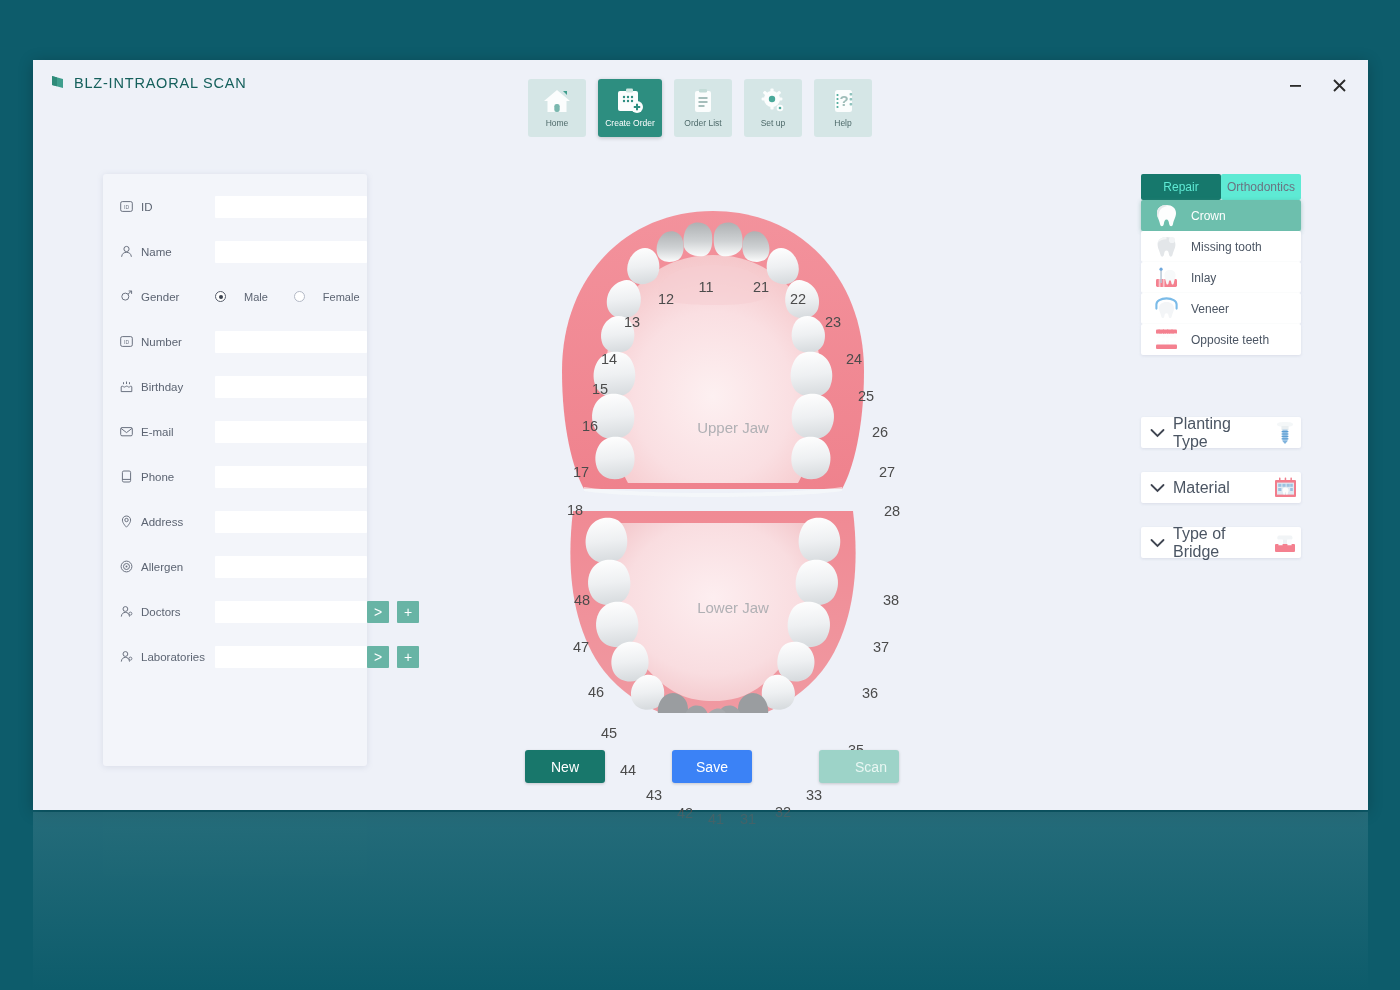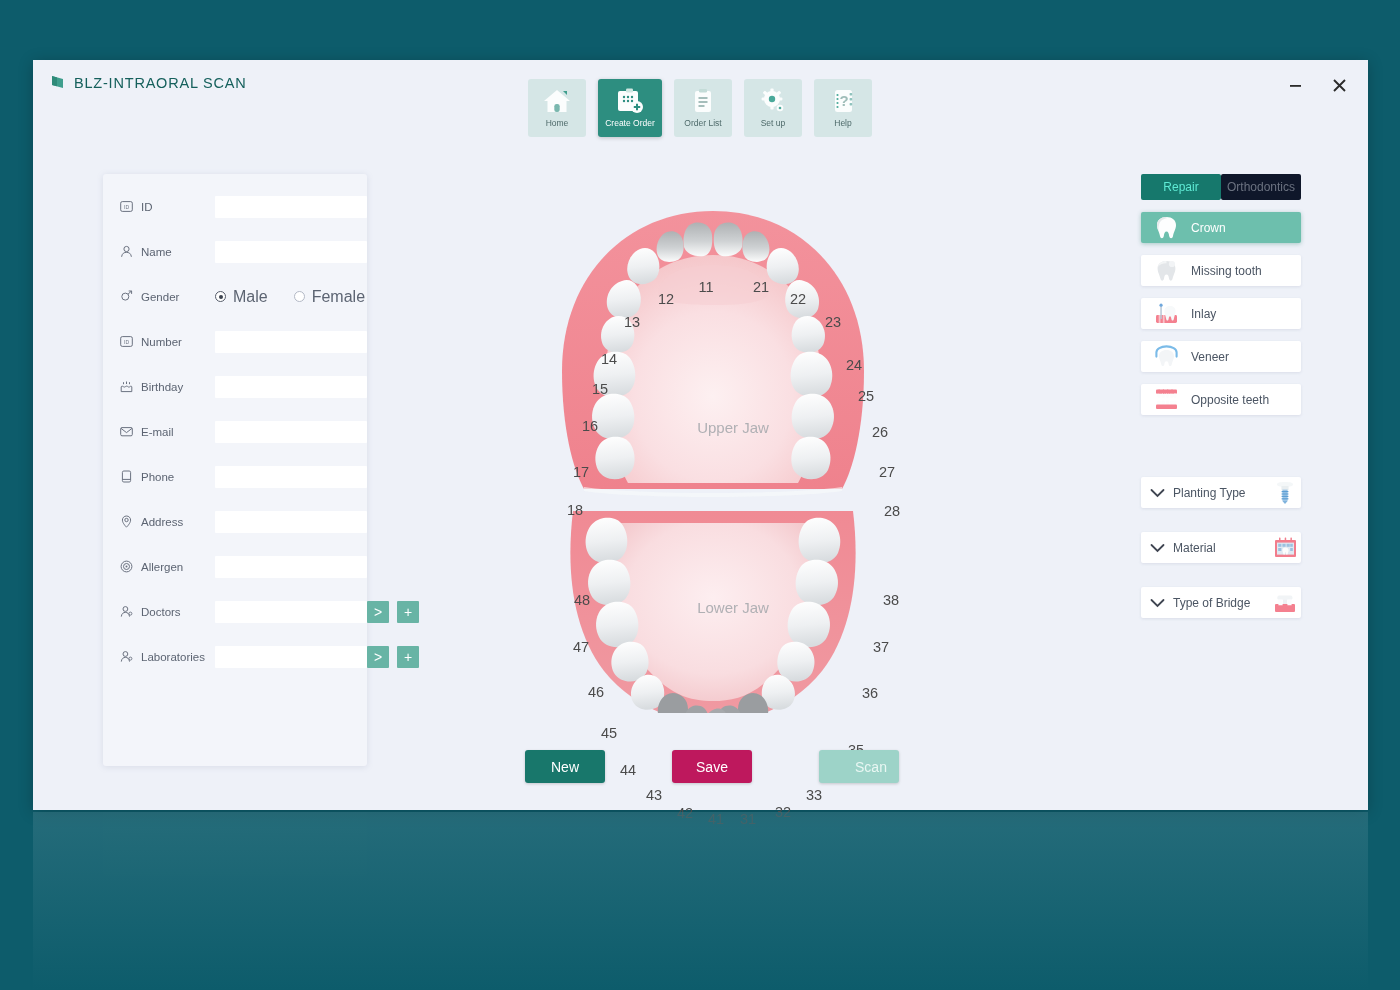--- a/index.html
+++ b/index.html
@@ -72,21 +72,21 @@
   .ficon { width: 14px; height: 14px; display:flex; align-items:center; justify-content:center; flex:none; }
   .ficon svg { display:block; }
   .finput {
     flex: 1; height: 22px; background: #ffffff;
     border: none; border-radius: 1px;
     font-size: 11px; color: #333; padding: 0 5px;
     font-family: "Liberation Sans", sans-serif;
   }
   .finput.textarea { height: 68px; resize: none; padding-top: 4px; }
   .radios { display: flex; align-items: center; gap: 26px; flex: 1; }
-  .radio { display: flex; align-items: center; gap: 7px; cursor: pointer; font-size: 16px; color: #5c6472;}
+  .radio { display: flex; align-items: center; gap: 18px; cursor: pointer; font-size: 11px; color: #5c6472;}
   .rdot { width: 11px; height: 11px; border-radius: 50%; border: 1px solid #b3b9c6; background: #fff; position: relative; flex:none;}
   .radio.sel .rdot { border-color: #555c6a; }
   .radio.sel .rdot::after {
     content: ""; position: absolute; left: 2.5px; top: 2.5px;
     width: 4px; height: 4px; border-radius: 50%; background: #3c434f;
   }
   .sqbtn {
     width: 22px; height: 22px; background: #68b4a5; color: #fff;
     display:flex; align-items:center; justify-content:center;
     font-size: 14px; cursor: pointer; flex: none; line-height: 1;
@@ -109,52 +109,52 @@
 
   
   .actions { position: absolute; left: 492px; top: 690px; display: flex; gap: 67px; }
   .abtn {
     width: 80px; height: 33px; border-radius: 3px;
     display:flex; align-items:center; justify-content:center;
     font-size: 14px; color: #ffffff; cursor: pointer;
     box-shadow: 0 1px 3px rgba(0,0,0,0.18);
   }
   .abtn.new { background: #18776b; }
-  .abtn.save { background: #be185d; }
+  .abtn.save { background: #3b82f6; }
   .abtn.scan { background: #9dd3c8; color: #e9f7f3; padding-left: 24px; }
 
   
   .rightpanel { position: absolute; left: 1108px; top: 114px; width: 160px; }
   .segrow { display: flex; height: 26px; }
   .seg {
     flex: 1; display:flex; align-items:center; justify-content:center;
     font-size: 12px; cursor: pointer; border-radius: 2px;
   }
   .seg.on { background: #16786c; color: #5eead4; }
-  .seg.off { background: #0f172a; color: #6b7280; }
+  .seg.off { background: #5eead4; color: #6b7280; }
   .optbtn {
-    position: relative; height: 31px; margin-top: 12px;
+    position: relative; height: 31px; 
     background: #ffffff; border-radius: 2px;
     display: flex; align-items: center;
     box-shadow: 0 1px 3px rgba(140,150,175,0.20);
     cursor: pointer;
   }
   .optbtn.sel { background: #6dbfad; box-shadow: 0 1px 4px rgba(80,150,135,0.45); }
   .optbtn .oicon { width: 50px; display:flex; align-items:center; justify-content:center; flex:none; }
   .optbtn .olabel { font-size: 12px; color: #4b5563; }
   .optbtn.sel .olabel { color: #ffffff; }
   .dropbtn {
     position: relative; height: 31px; margin-top: 24px;
     background: #ffffff; border-radius: 2px;
     display: flex; align-items: center;
     box-shadow: 0 1px 3px rgba(140,150,175,0.20);
     cursor: pointer;
   }
   .dropbtn .chev { width: 32px; display:flex; align-items:center; justify-content:center; flex:none;}
-  .dropbtn .dlabel { font-size: 12px; color: #4b5563; flex: 1; }
+  .dropbtn .dlabel { font-size: 16px; color: #4b5563; flex: 1; }
   .dropbtn .dicon { width: 32px; display:flex; align-items:center; justify-content:center; flex:none; }
   .spacer-lg { height: 38px; }
 
   
   .reflection {
     position: absolute; left: 33px; top: 812px;
     width: 1335px; height: 178px;
     overflow: hidden;
     opacity: 0.16;
   }
@@ -547,21 +547,21 @@
       <div class="toothnum" style="left:118px; top:307px;">17</div>
       <div class="toothnum" style="left:127px; top:261px;">16</div>
       <div class="toothnum" style="left:137px; top:224px;">15</div>
       <div class="toothnum" style="left:146px; top:194px;">14</div>
       <div class="toothnum" style="left:169px; top:157px;">13</div>
       <div class="toothnum" style="left:203px; top:134px;">12</div>
       <div class="toothnum" style="left:243px; top:122px;">11</div>
       <div class="toothnum" style="left:298px; top:122px;">21</div>
       <div class="toothnum" style="left:335px; top:134px;">22</div>
       <div class="toothnum" style="left:370px; top:157px;text-align:center;">23</div>
-      <div class="toothnum" style="left:391px; top:200px;">24</div>
+      <div class="toothnum" style="left:391px; top:194px;">24</div>
       <div class="toothnum" style="left:403px; top:231px;">25</div>
       <div class="toothnum" style="left:417px; top:267px;">26</div>
       <div class="toothnum" style="left:424px; top:307px;">27</div>
       <div class="toothnum" style="left:429px; top:346px;">28</div>
 
       <div class="toothnum" style="left:119px; top:435px;">48</div>
       <div class="toothnum" style="left:118px; top:482px;">47</div>
       <div class="toothnum" style="left:133px; top:527px;">46</div>
       <div class="toothnum" style="left:146px; top:568px;">45</div>
       <div class="toothnum" style="left:165px; top:605px;">44</div>

